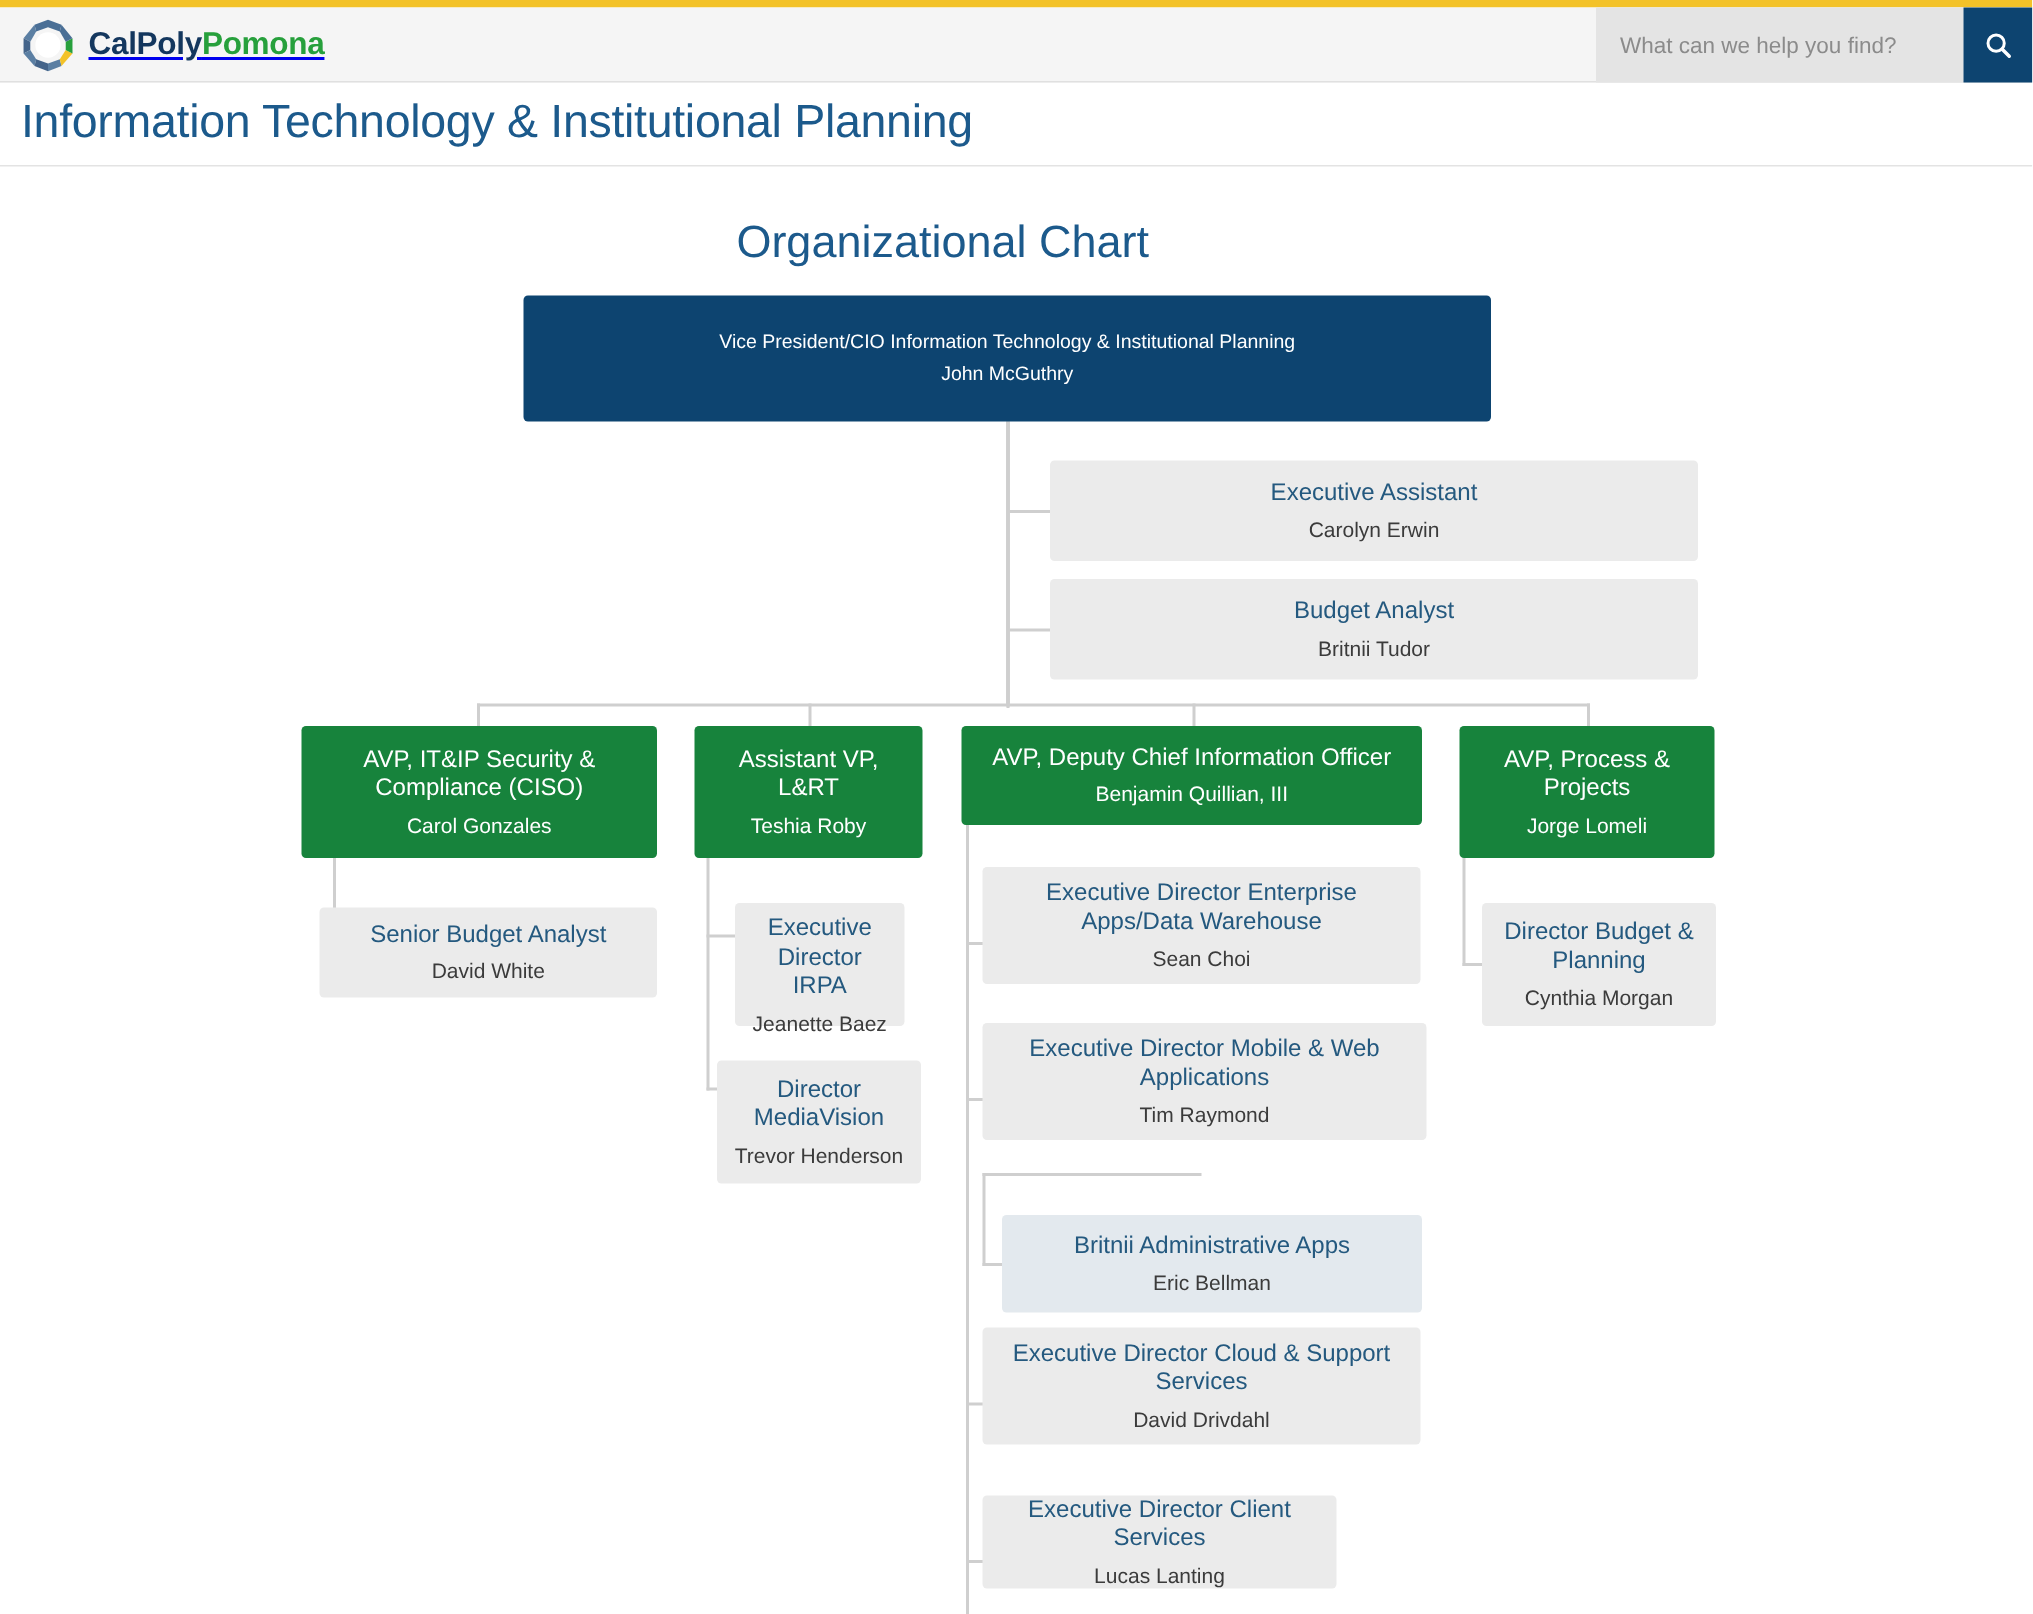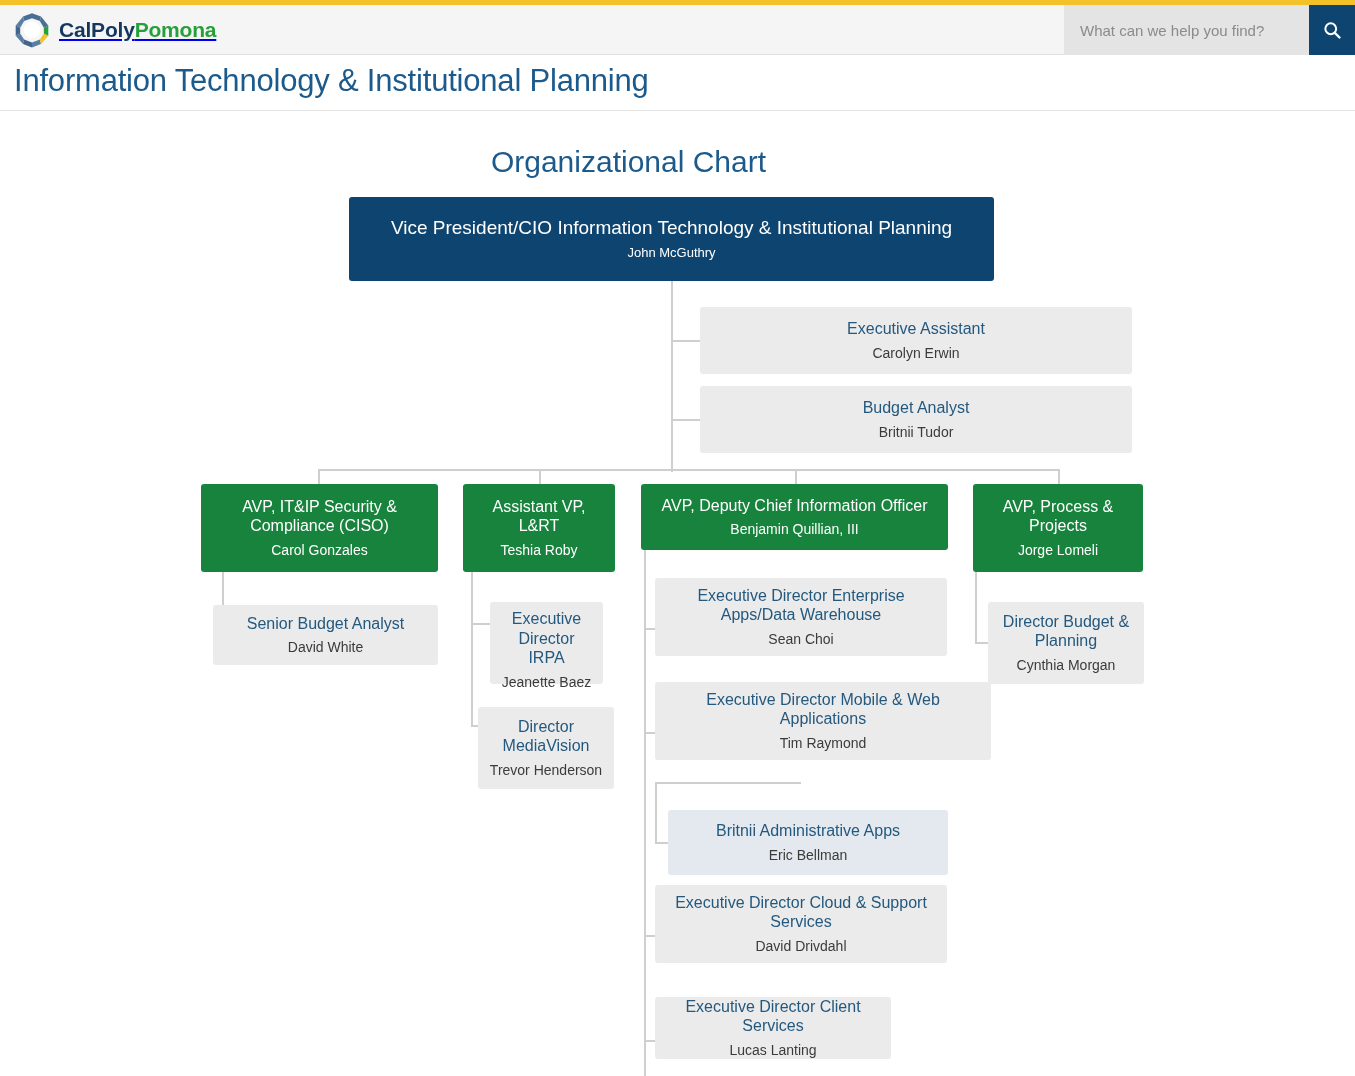--- a/index.html
+++ b/index.html
@@ -103,21 +103,21 @@
     align-items: center; justify-content: center;
     text-align: center;
     padding: 7px 10px;
   }
   .node .title { line-height: 1.22; }
   .node .person { line-height: 1.3; }
 
   .node.root {
     background: #0d4470;
   }
-  .node.root .title { font-size: 19px; color: #ffffff; }
+  .node.root .title { font-size: 13px; color: #ffffff; }
   .node.root .person { font-size: 13px; color: #ffffff; margin-top: 6px; }
 
   .node.green {
     background: #17833c;
   }
   .node.green .title { font-size: 16px; color: #ffffff; }
   .node.green .person { font-size: 14px; color: #ffffff; margin-top: 5px; }
 
   .node.grey {
     background: #ebebeb;
@@ -258,21 +258,21 @@
     <div class="node green" style="left:641px; top:372px; width:307px; height:66px;">
       <div class="title">AVP, Deputy Chief Information Officer</div>
       <div class="person">Benjamin Quillian, III</div>
     </div>
 
     <div class="node grey" style="left:655px; top:466px; width:292px; height:78px;">
       <div class="title">Executive Director Enterprise Apps/Data Warehouse</div>
       <div class="person">Sean Choi</div>
     </div>
 
-    <div class="node grey" style="left:655px; top:570px; width:336px; height:78px;">
+    <div class="node grey" style="left:655px; top:570px; width:296px; height:78px;">
       <div class="title">Executive Director Mobile &amp; Web Applications</div>
       <div class="person">Tim Raymond</div>
     </div>
 
     <div class="node bluegrey" style="left:668px; top:698px; width:280px; height:65px;">
       <div class="title">Britnii Administrative Apps</div>
       <div class="person">Eric Bellman</div>
     </div>
 
     <div class="node grey" style="left:655px; top:773px; width:292px; height:78px;">

